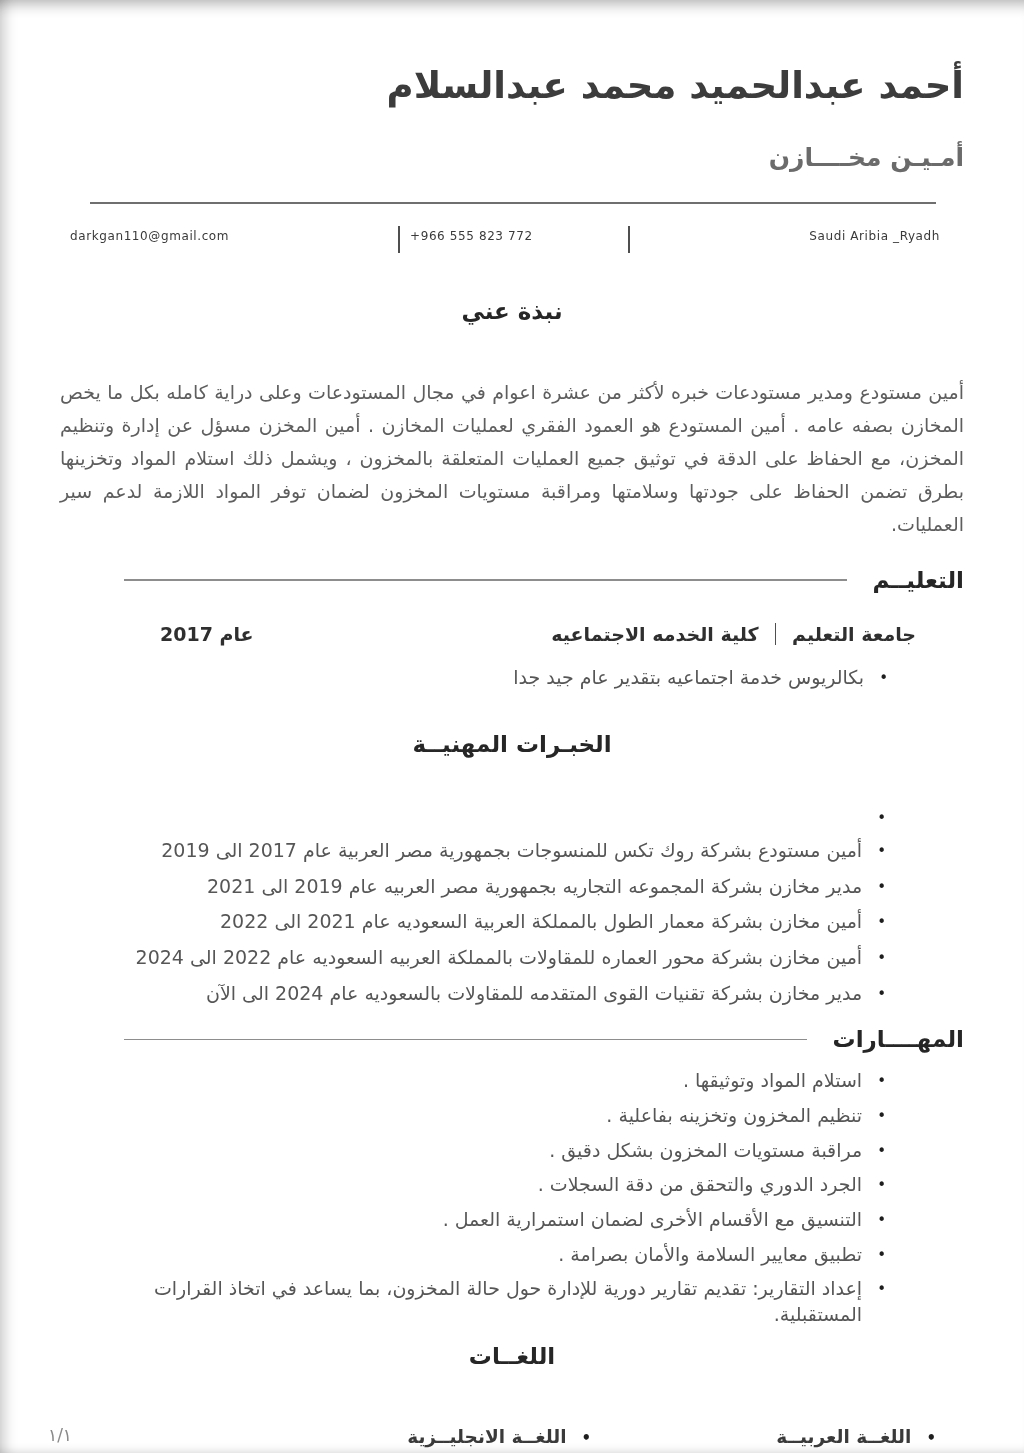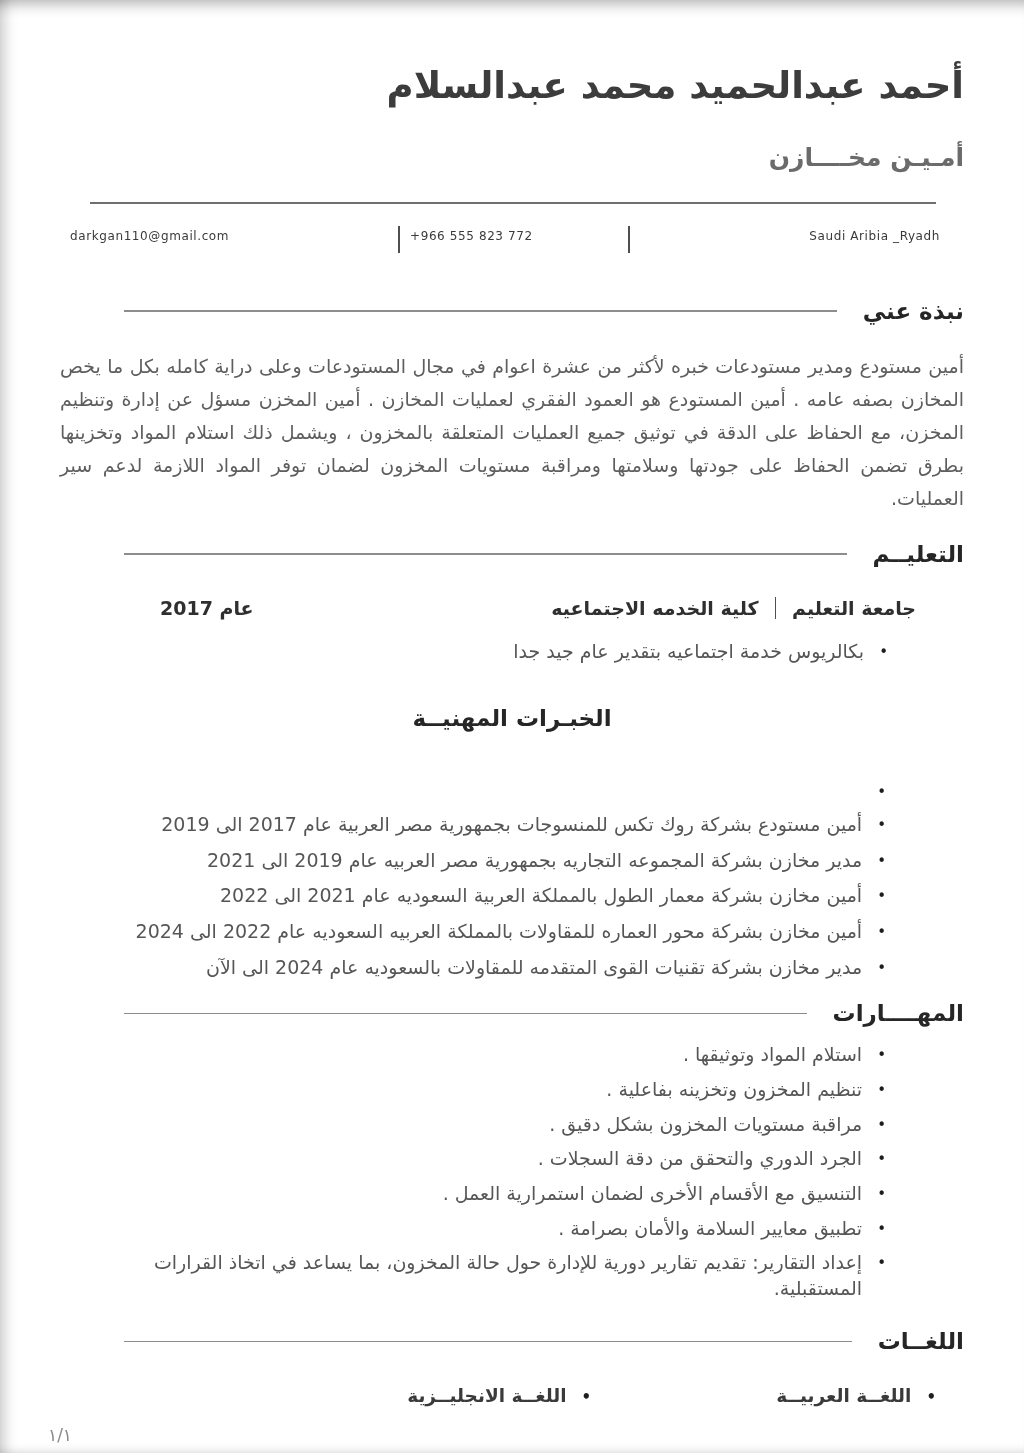--- a/index.html
+++ b/index.html
@@ -58,25 +58,25 @@
 
   .section-header { display: flex; align-items: center; gap: 26px; }
   .section-title {
     font-size: 23px;
     font-weight: 700;
     color: #262626;
     white-space: nowrap;
   }
   .section-rule { flex: 1; height: 1.5px; background: #8d8d8d; margin-left: 64px; }
 
-  .sec-about      { margin-top: 42px; }
+  .sec-about      { margin-top: 42px; flex-direction: column; }
   .sec-education  { margin-top: 26px; }
   .sec-experience { margin-top: 40px; flex-direction: column; }
   .sec-skills     { margin-top: 20px; }
-  .sec-languages  { margin-top: 27px; }
+  .sec-languages  { margin-top: 16px; flex-direction: column; }
 
   .about-text {
     margin-top: 26px;
     font-size: 19px;
     line-height: 1.74;
     color: #5e5e5e;
     text-align: justify;
   }
 
   .edu-row {

